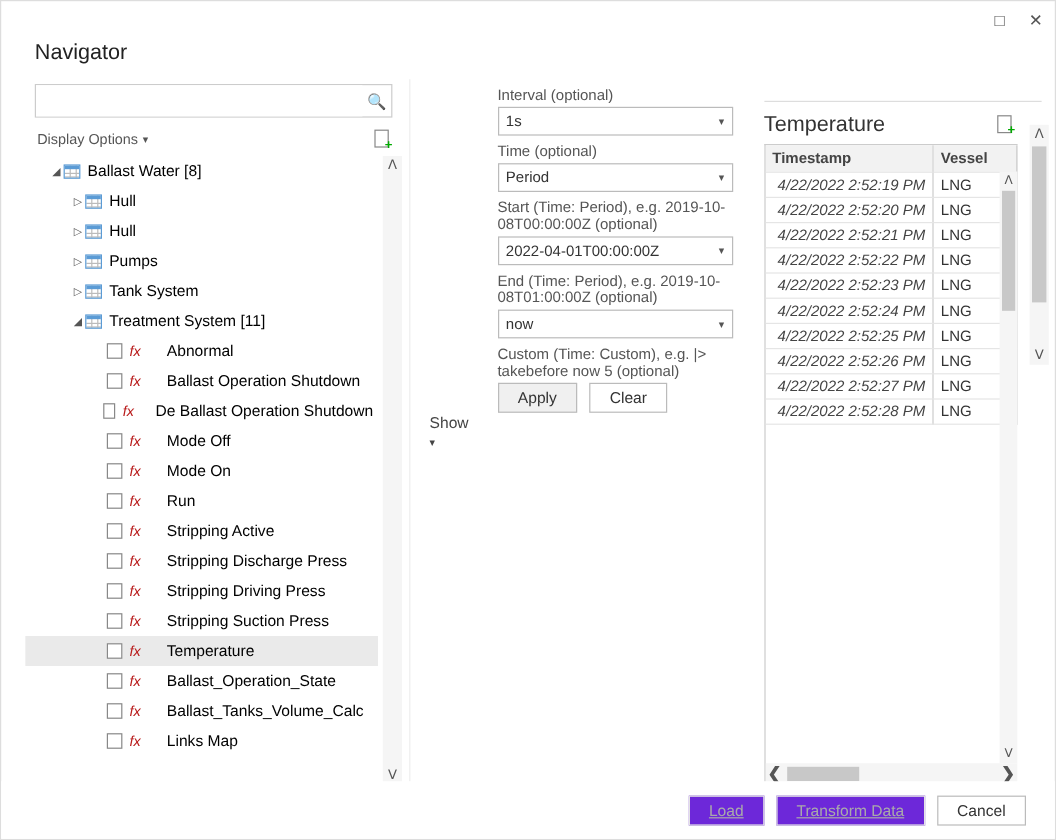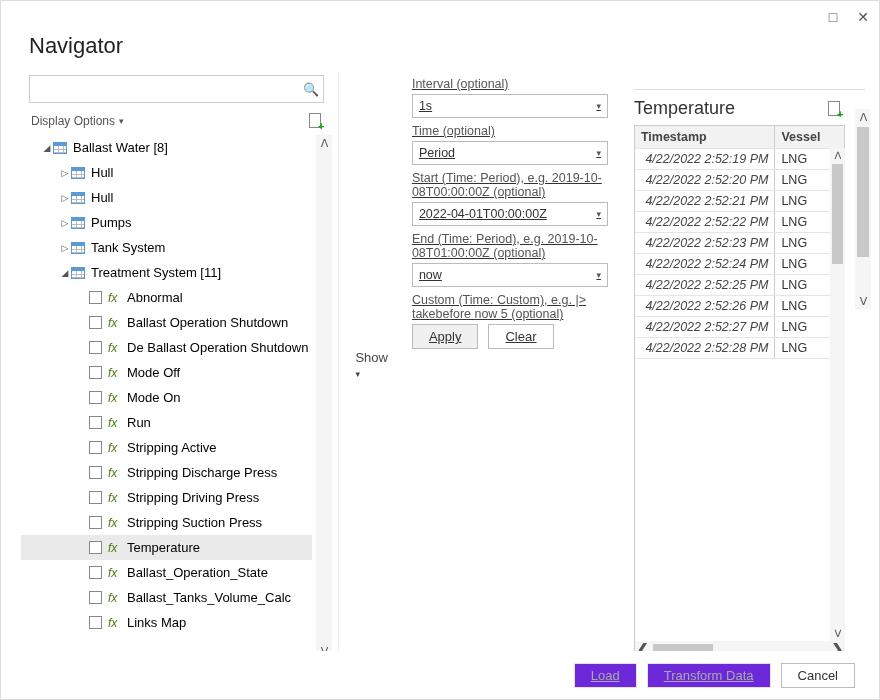--- a/index.html
+++ b/index.html
@@ -22,21 +22,21 @@
   .titlebar {
     height: 32px;
     display: flex;
     justify-content: flex-end;
     align-items: center;
     padding: 0 10px;
     gap: 20px;
   }
   .titlebar span { color: #555; font-size: 14px; cursor: pointer; }
   .header {
-    font-size: 22px;
+    font-size: 18px;
     font-weight: 400;
     padding: 0 28px 12px 28px;
     color: #222;
   }
   .content {
     display: flex;
     padding: 0 20px;
     height: 588px;
   }
   .left {
@@ -127,23 +127,23 @@
     background:
       linear-gradient(#5b9bd5,#5b9bd5) 0 0/100% 3px no-repeat,
       linear-gradient(#bbb,#bbb) 0 6px/100% 1px no-repeat,
       linear-gradient(#bbb,#bbb) 0 9px/100% 1px no-repeat,
       linear-gradient(#bbb,#bbb) 4px 0/1px 100% no-repeat,
       linear-gradient(#bbb,#bbb) 9px 0/1px 100% no-repeat;
   }
   .fx-icon {
     width: 15px;
     display: inline-block;
-    margin-right: 4px;
+    margin-right: 16px;
     font-style: italic;
-    color: #4d7c0f;
+    color: #b91c1c;
     font-size: 12px;
   }
   .node-label { color: #000000; }
   .right {
     flex: 1;
     border-left: 1px solid #eee;
     padding-left: 16px;
     position: relative;
     display: flex;
     flex-direction: row;
@@ -164,21 +164,21 @@
     background:#c8c8c8;
   }
   .show-row {
     display: flex;
     justify-content: flex-end;
     align-items: center;
     padding: 6px 24px 6px 0;
     color: #444;
     font-size: 13px;
   }
-  .form-area { padding-right: 26px; text-decoration: underline; }
+  .form-area { padding-right: 26px; }
   .fld-label {
     font-size: 12.5px;
     color: #555;
     margin: 6px 0 3px 0;
   }
   .sel {
     border: 1px solid #bbb;
     height: 24px;
     width: 196px;
     display: flex;

